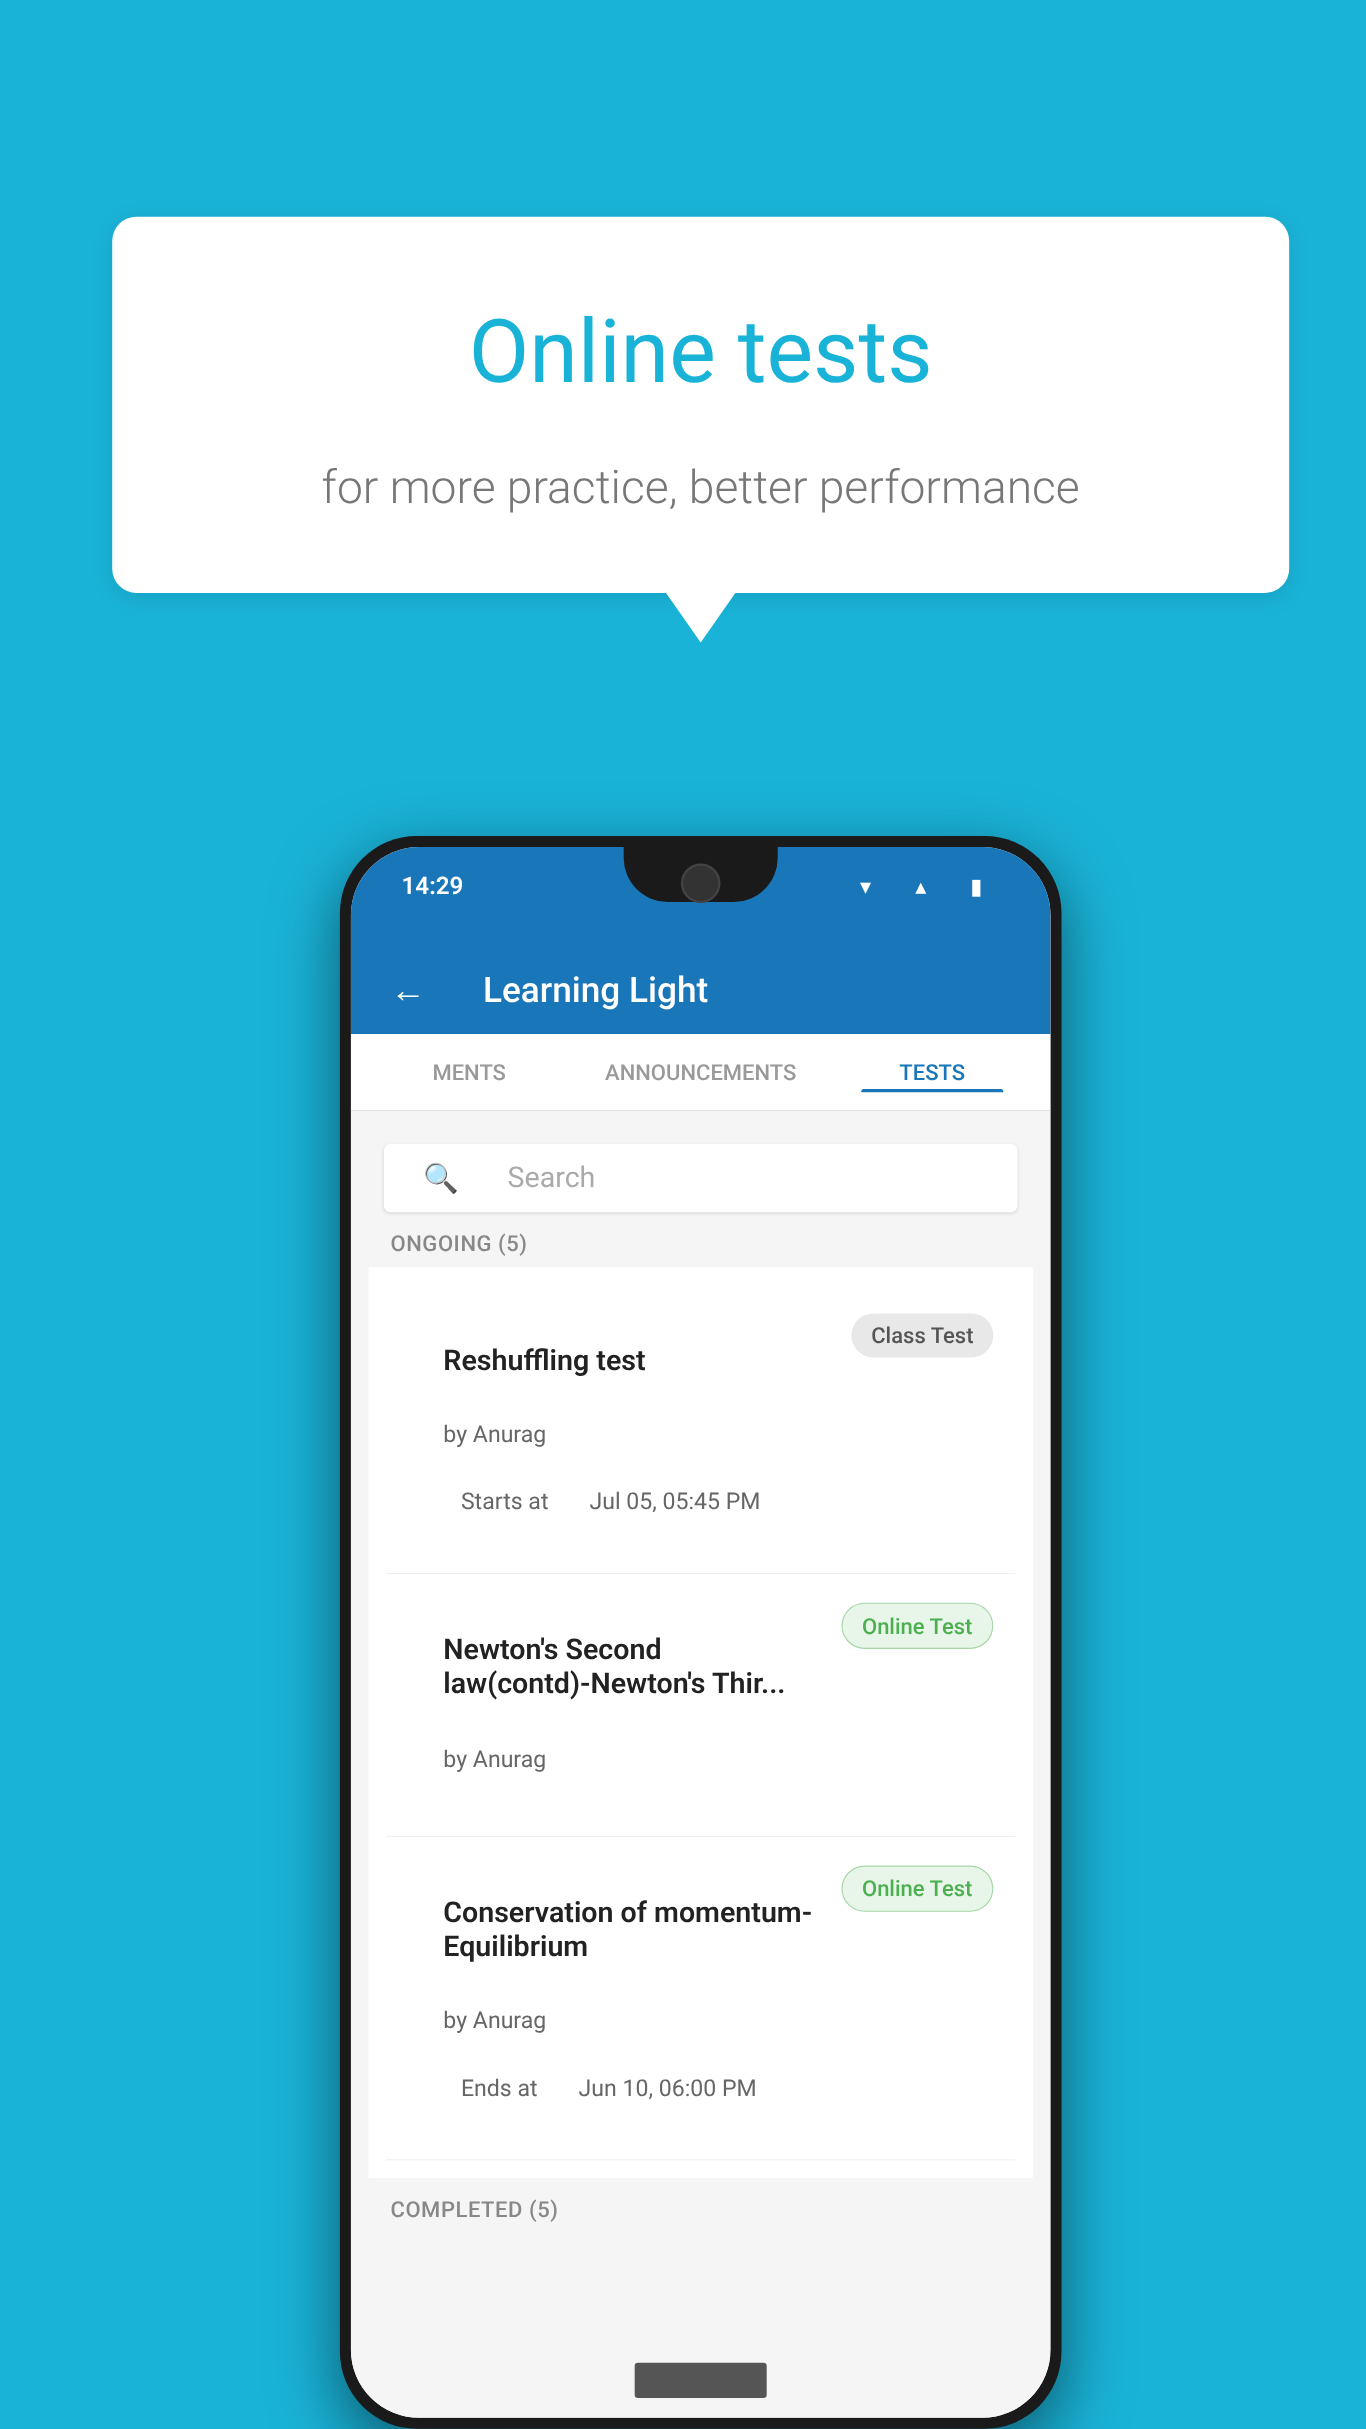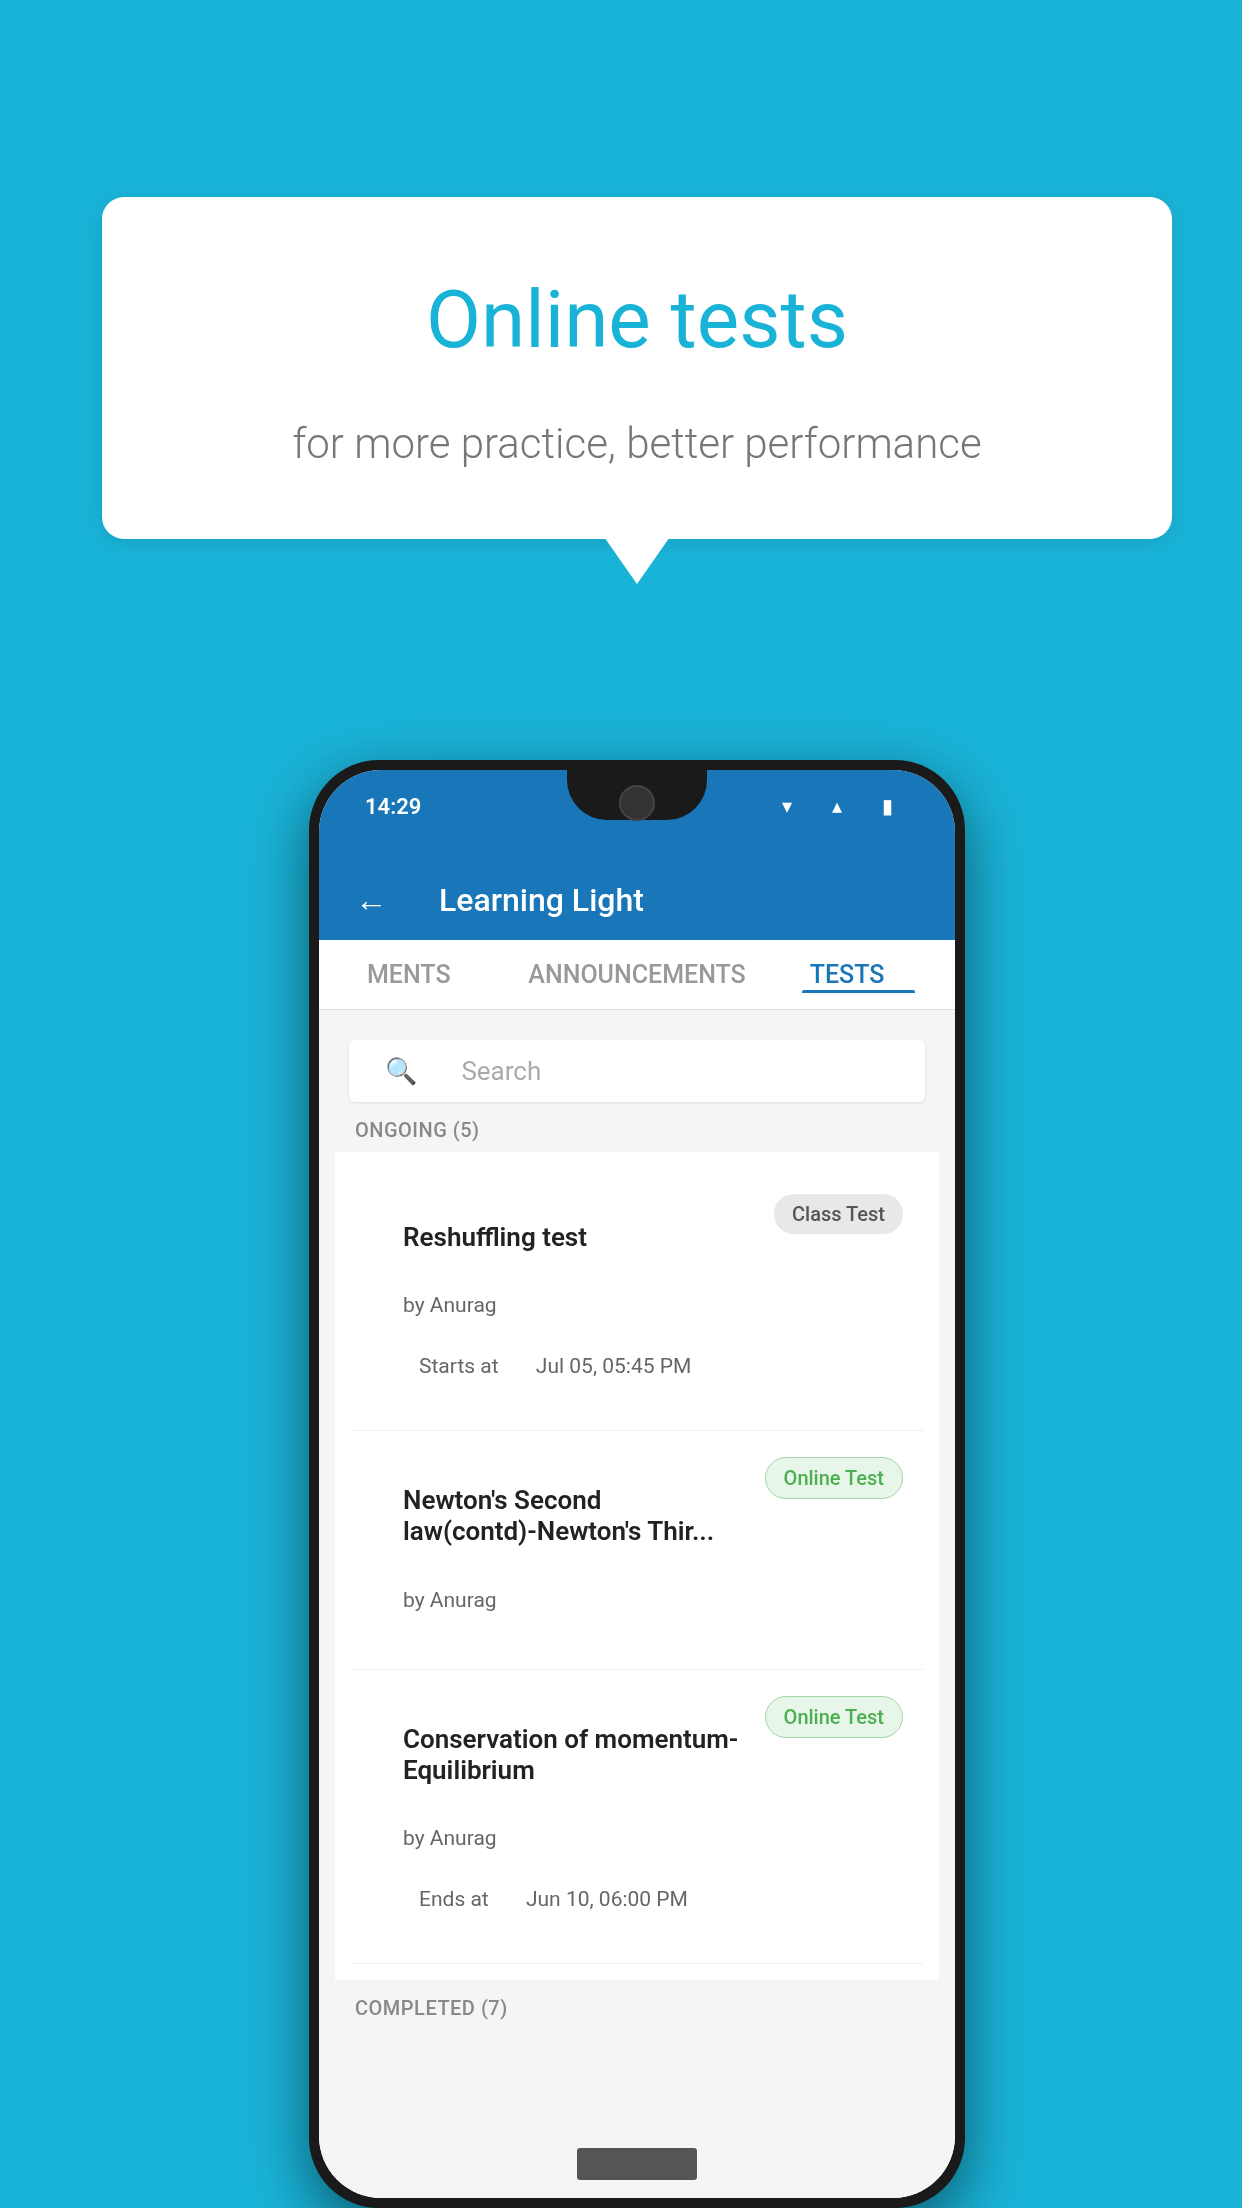--- a/index.html
+++ b/index.html
@@ -199,22 +199,22 @@
       align-items: center;
       border-bottom: 1px solid #e0e0e0;
       z-index: 8;
     }
 
     .tab-item {
       flex: 1;
       height: 100%;
       display: flex;
       align-items: center;
-      justify-content: flex-start;
-      font-size: 25px;
+      justify-content: center;
+      font-size: 20px;
       font-weight: 500;
       color: #999;
       cursor: pointer;
       position: relative;
     }
 
     .tab-item.active {
       color: #1976b8;
     }
 
@@ -432,21 +432,21 @@
               <div class="test-author">by Anurag</div>
               <div class="test-time">
                 <span>Ends at</span>&nbsp;<span>Jun 10, 06:00 PM</span>
               </div>
             </div>
             <span class="test-badge badge-online">Online Test</span>
           </div>
 
         </div>
 
-        <div class="completed-header">COMPLETED (7)</div>
+        <div class="completed-header">COMPLETED (5)</div>
 
       </div>
 
       <div class="phone-bottom-bar"></div>
 
     </div>
   </div>
 </div>
 
 </body></html>

